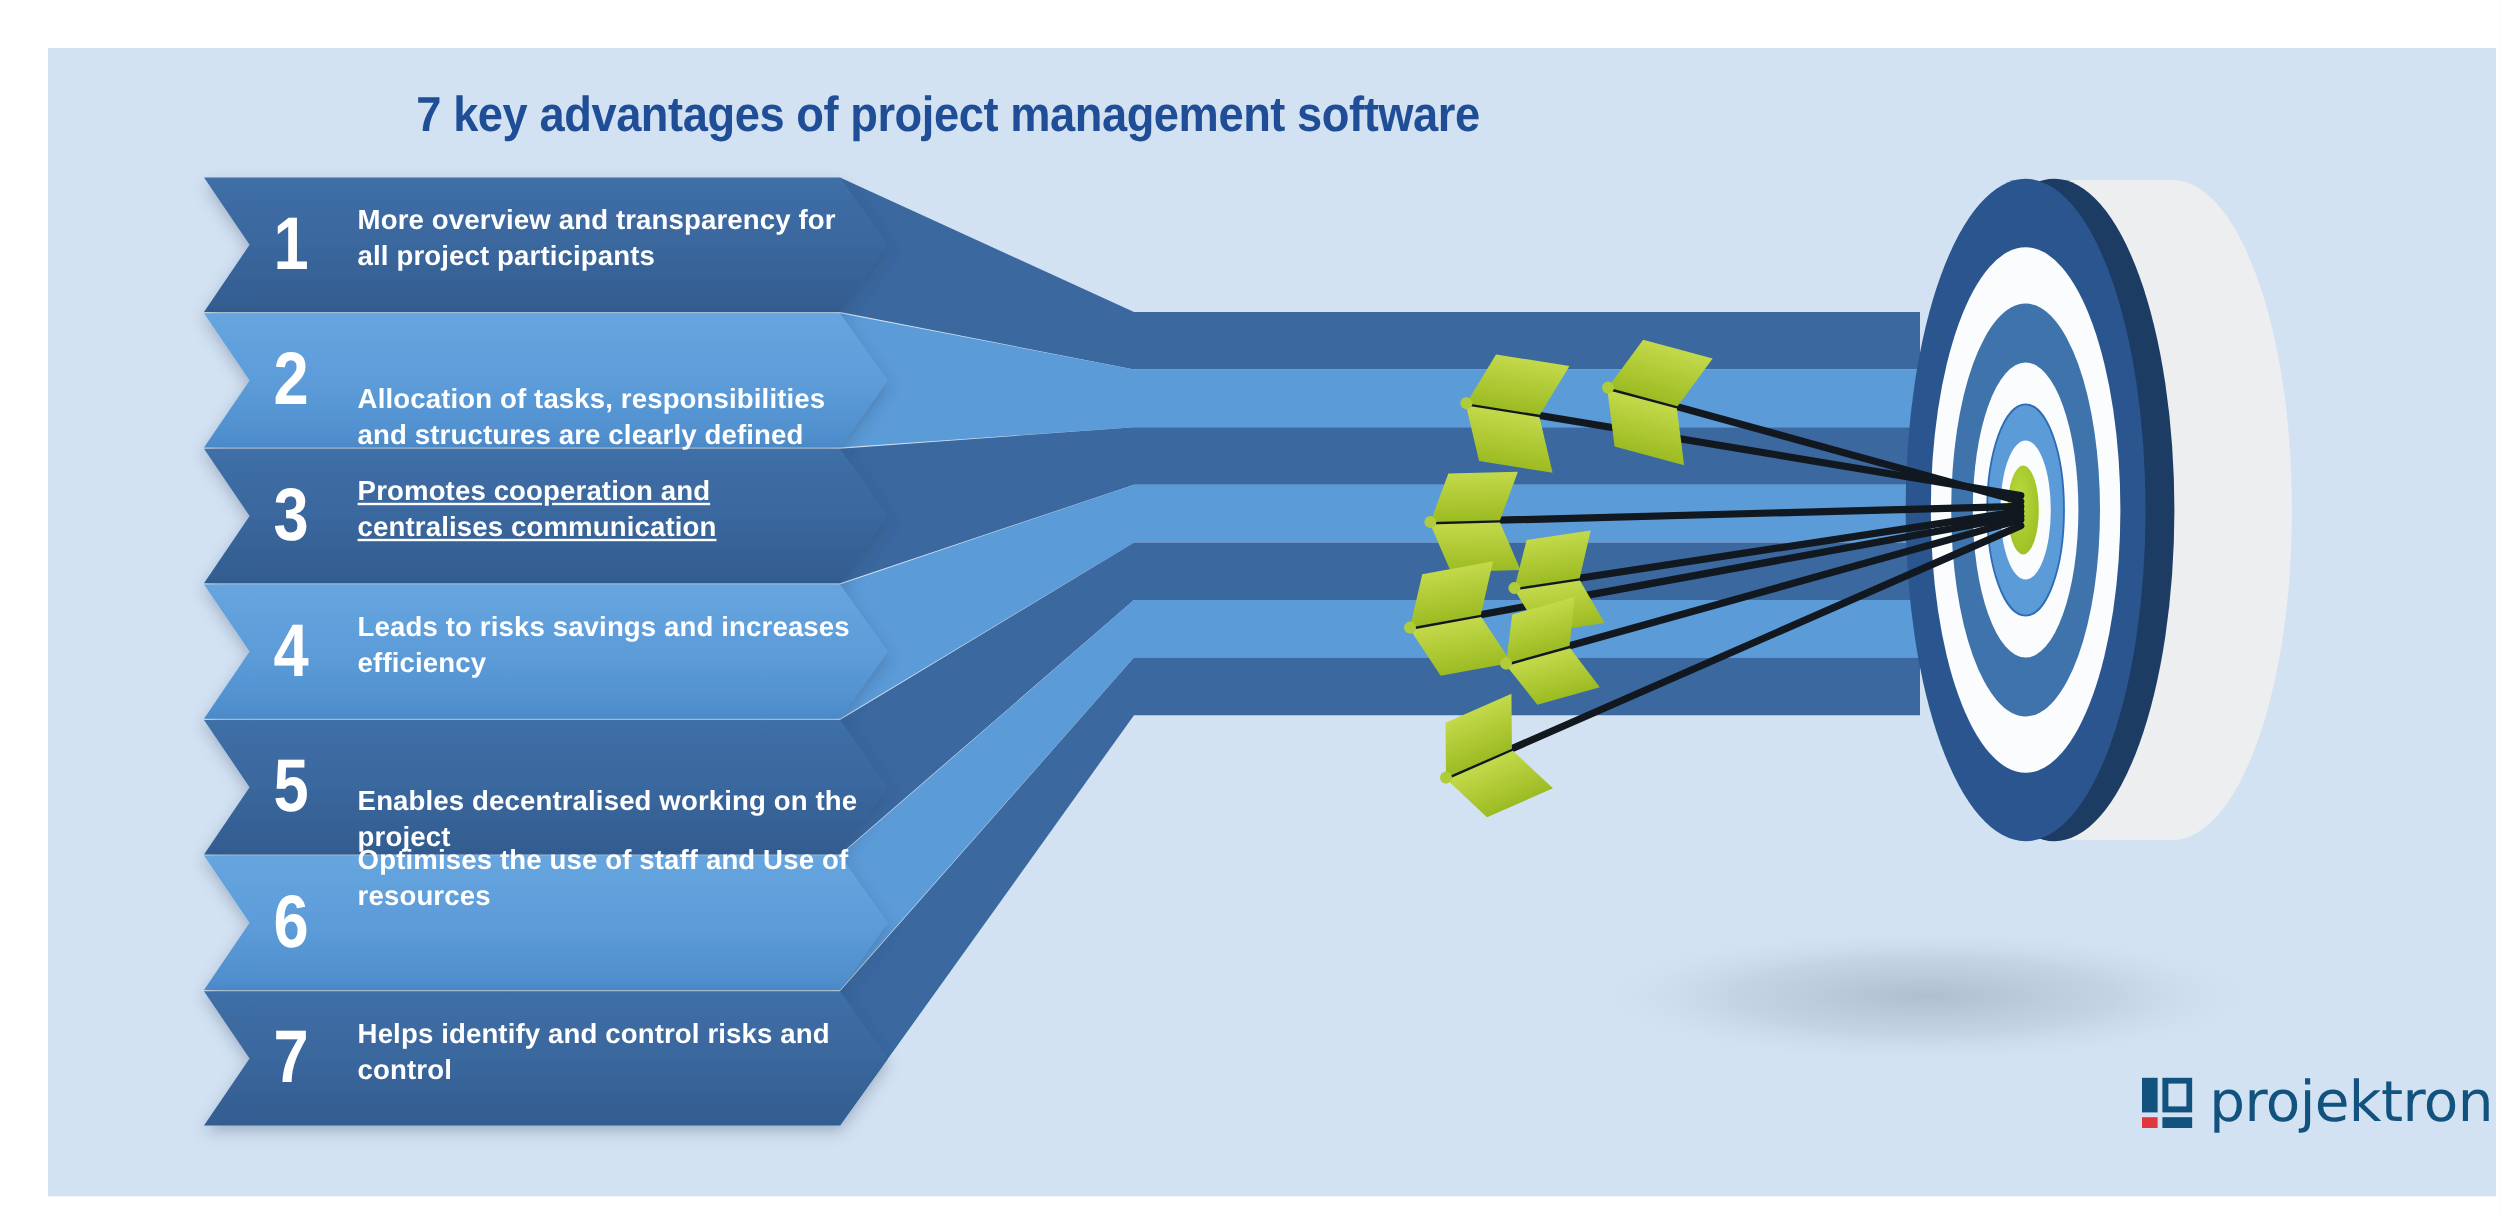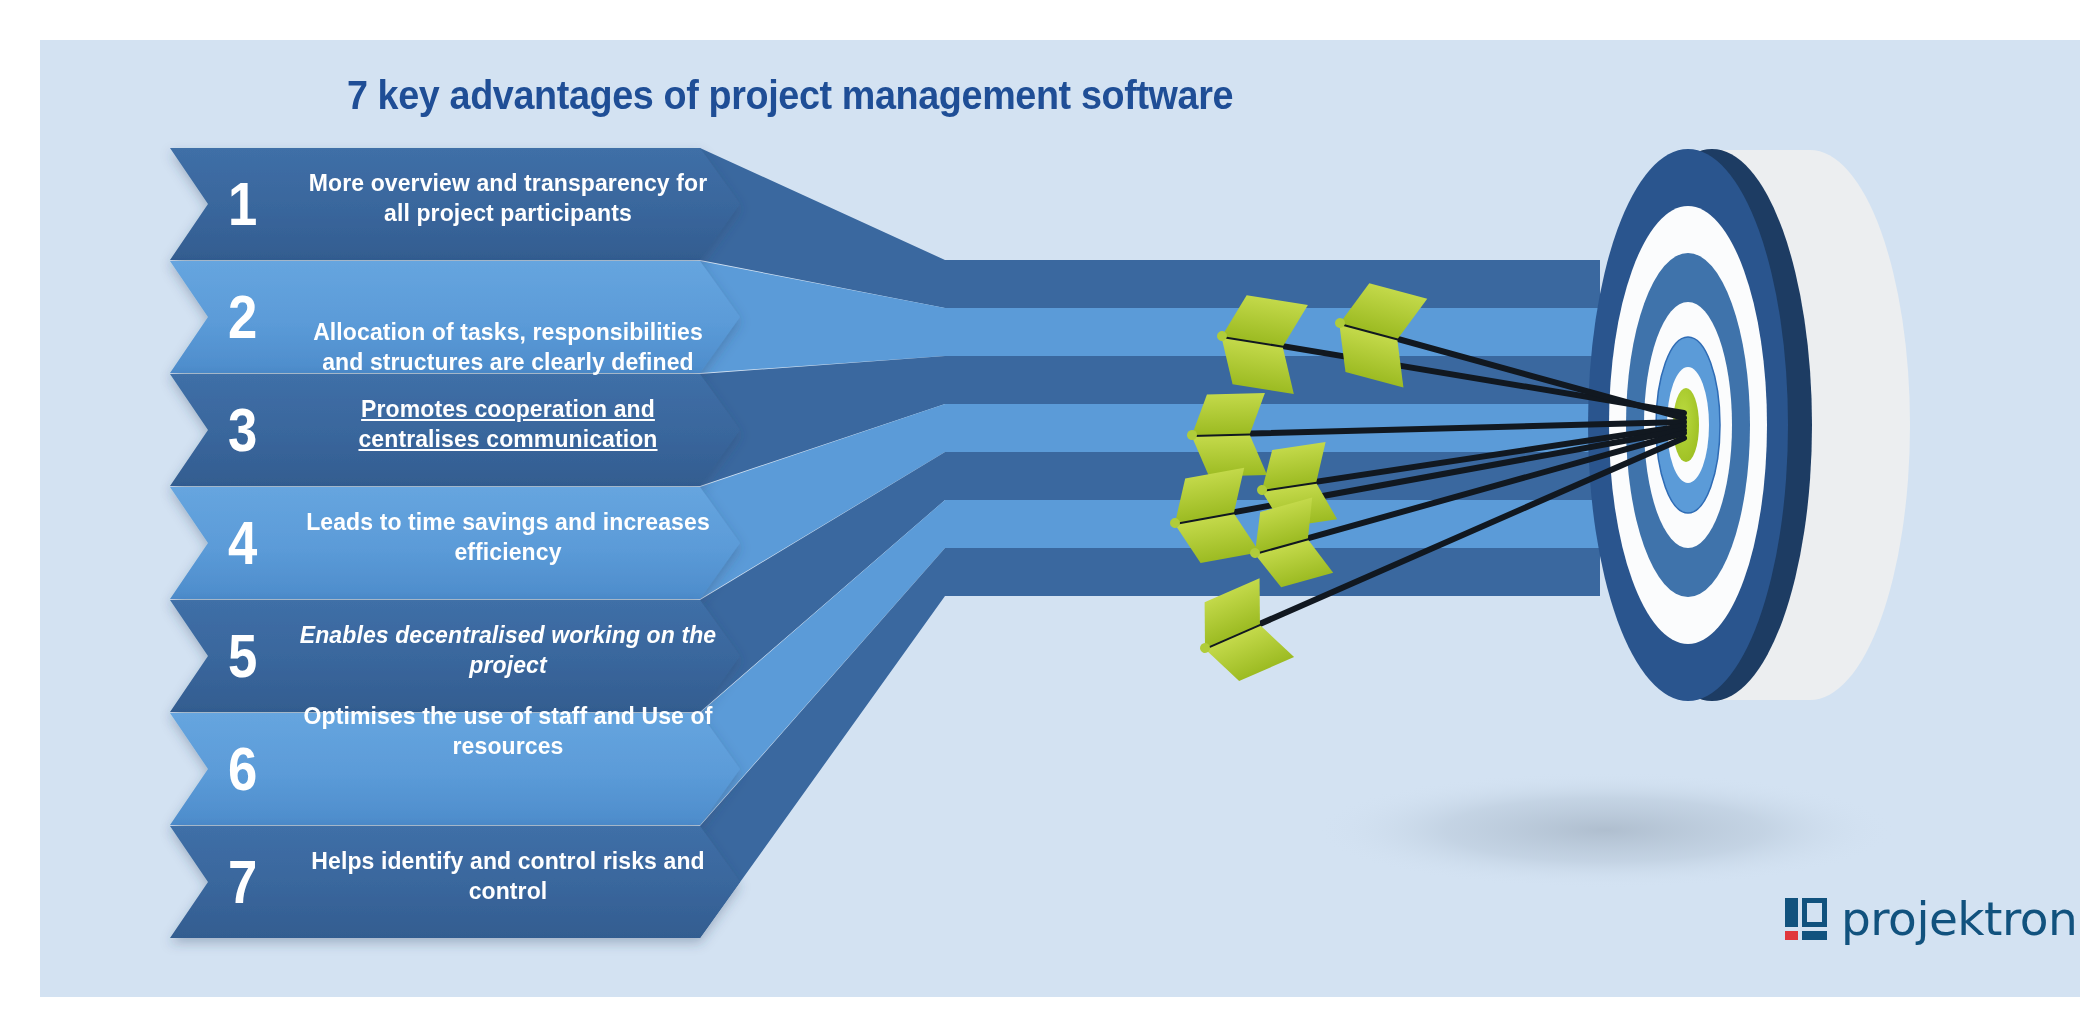--- a/index.html
+++ b/index.html
@@ -71,21 +71,20 @@
   .row-label {
     position: absolute;
     left: 218px;
     width: 420px;
     font-size: 23px;
     font-weight: bold;
     line-height: 1.32;
     color: #ffffff;
     font-family: "Liberation Sans Narrow", "Liberation Sans", sans-serif;
     letter-spacing: 0.1px;
-    text-align: center;
   }
 
   
   #logo {
     position: absolute;
     left: 1745px;
     top: 855px;
     display: flex;
     align-items: center;
     gap: 14px;
@@ -251,25 +250,25 @@
   <div class="row-text">
     <div class="row-num" style="top:246px;">2</div>
     <div class="row-label" style="top:241px;margin-top:36px;">Allocation of tasks, responsibilities and structures are clearly defined</div>
   </div>
   <div class="row-text">
     <div class="row-num" style="top:359px;">3</div>
     <div class="row-label" style="top:354px;text-decoration:underline;">Promotes cooperation and centralises communication</div>
   </div>
   <div class="row-text">
     <div class="row-num" style="top:472px;">4</div>
-    <div class="row-label" style="top:467px;">Leads to time savings and increases efficiency</div>
+    <div class="row-label" style="top:467px;">Leads to risks savings and increases efficiency</div>
   </div>
   <div class="row-text">
     <div class="row-num" style="top:585px;">5</div>
-    <div class="row-label" style="top:580px;font-style:italic;">Enables decentralised working on the project</div>
+    <div class="row-label" style="top:612px;">Enables decentralised working on the project</div>
   </div>
   <div class="row-text">
     <div class="row-num" style="top:698px;">6</div>
     <div class="row-label" style="top:661px;">Optimises the use of staff and Use of resources</div>
   </div>
   <div class="row-text">
     <div class="row-num" style="top:811px;">7</div>
     <div class="row-label" style="top:806px;">Helps identify and control risks and control</div>
   </div>
 

